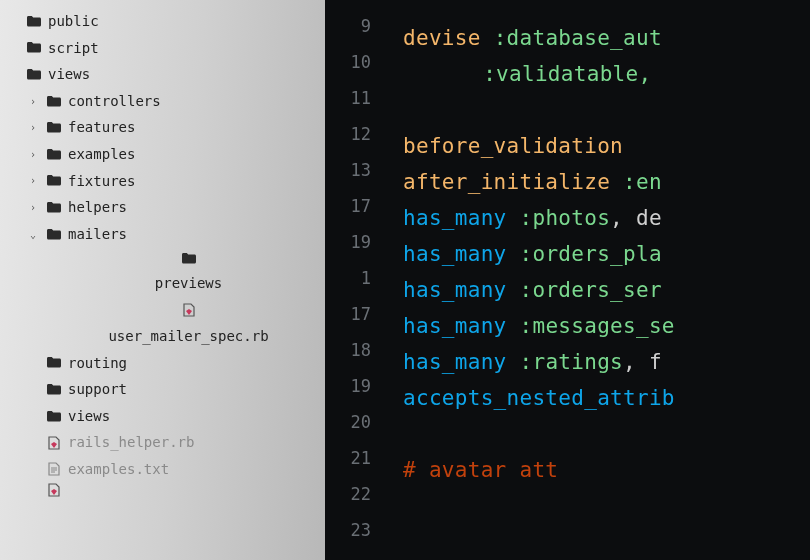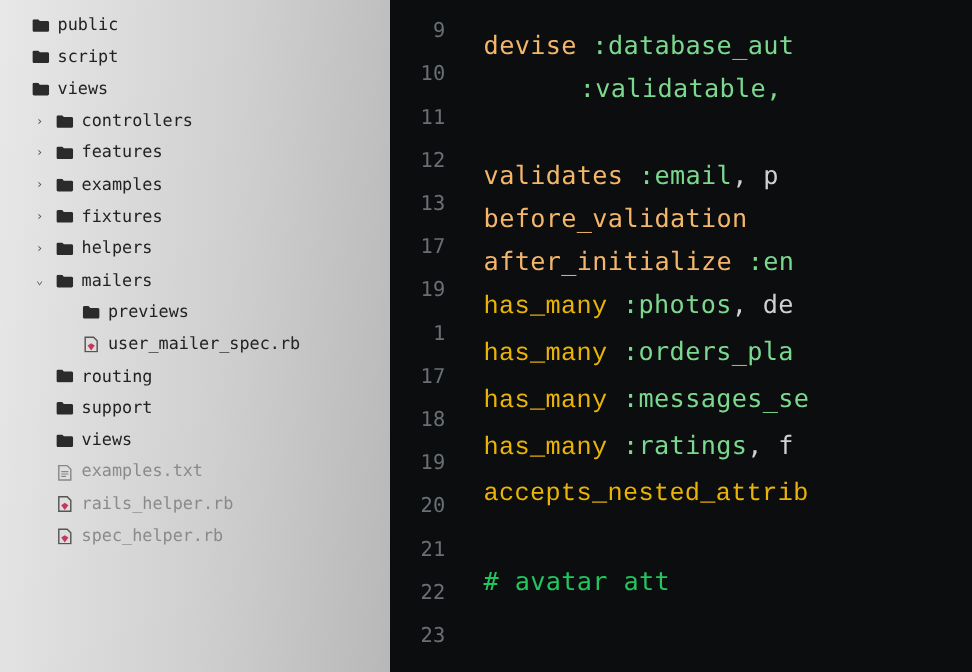--- a/index.html
+++ b/index.html
@@ -11,21 +11,21 @@
     .tree {
       width:325px;
       background:linear-gradient(95deg,#e8e8e8 0%,#d0d0d0 55%,#b8b8b8 100%);
       color:#222;
       font-size:14px;
       padding:8px 0 0 6px;
       line-height:1.9;
     }
     .row { display:flex; align-items:center; gap:6px; white-space:nowrap; cursor:pointer; }
     .depth-0{padding-left:4px;} .depth-1{padding-left:24px;}
-    .depth-2{padding-left:46px;}
+    .depth-2{padding-left:46px;flex-direction:column;}
     .chev{width:10px;display:inline-block;color:#555;font-size:10px;}
     .icon{width:16px;display:inline-flex;justify-content:center;}
     .label{color:#222;}
     .muted{color:#8a8a8a;}
 
     
     .editor { flex:1; display:flex; background:#0c0d0f; }
     .gutter {
       width:60px;
       color:#6a6f75;
@@ -39,25 +39,25 @@
       flex:1;
       padding:20px 0 0 18px;
       font-size:21px;
       line-height:36px;
       color:#e6e6e6;
       letter-spacing:0.3px;
       overflow:hidden;
       white-space:nowrap;
     }
     .indent{display:inline-block;width:1.6em;}
-    .kw{color:#eab308;font-family:Liberation Mono, monospace;}       
+    .kw{color:#0ea5e9;}       
     .kw2{color:#f4b66a;}      
     .sym{color:#7bd88f;}      
     .punct{color:#d0d0d0;}    
-    .cmnt{color:#22c55e;}     
+    .cmnt{color:#c2410c;}     
   </style>
 </head>
 <body>
 
 <div class="app">
 
   <div class="tree" id="tree-root">
       <div class="row depth-0">
         <span class="chev"></span>
         <span class="icon">
@@ -182,45 +182,44 @@
           <svg width="14" height="11" viewBox="0 0 14 11">
             <path fill="#2b2b2b" d="M0 1.5C0 .7.6 0 1.4 0h3.4l1.4 1.6h6.4c.8 0 1.4.7 1.4 1.5V9c0 .8-.6 1.5-1.4 1.5H1.4C.6 10.5 0 9.8 0 9V1.5z"></path>
           </svg>
         </span>
         <span class="label">views</span>
       </div>
       <div class="row depth-1">
         <span class="chev"></span>
         <span class="icon">
           <svg width="12" height="14" viewBox="0 0 12 14">
+            <path fill="none" stroke="#555" stroke-width="1.2" d="M1 1h7l3 3v9H1z"></path>
+            <path fill="#c6385b" d="M6 6l3 2-3 4-3-4z"></path>
+          </svg>
+        </span>
+        <span class="label muted">rails_helper.rb</span>
+      </div>
+      <div class="row depth-1">
+        <span class="chev"></span>
+        <span class="icon">
+          <svg width="12" height="14" viewBox="0 0 12 14">
             <path fill="none" stroke="#888" stroke-width="1.2" d="M1 1h7l3 3v9H1z"></path>
             <path stroke="#888" d="M3 6h6M3 8h6M3 10h4"></path>
           </svg>
         </span>
         <span class="label muted">examples.txt</span>
       </div>
       <div class="row depth-1">
         <span class="chev"></span>
         <span class="icon">
           <svg width="12" height="14" viewBox="0 0 12 14">
             <path fill="none" stroke="#555" stroke-width="1.2" d="M1 1h7l3 3v9H1z"></path>
             <path fill="#c6385b" d="M6 6l3 2-3 4-3-4z"></path>
           </svg>
         </span>
-        <span class="label muted">rails_helper.rb</span>
-      </div>
-      <div class="row depth-1">
-        <span class="chev"></span>
-        <span class="icon">
-          <svg width="12" height="14" viewBox="0 0 12 14">
-            <path fill="none" stroke="#555" stroke-width="1.2" d="M1 1h7l3 3v9H1z"></path>
-            <path fill="#c6385b" d="M6 6l3 2-3 4-3-4z"></path>
-          </svg>
-        </span>
-        <span class="label muted">spec_helper.rb</span>
       </div>
     </div>
 
   <div class="editor">
     <div class="gutter" id="gutter-root">
         <div>9</div>
         <div>10</div>
         <div>11</div>
         <div>12</div>
         <div>13</div>
@@ -232,25 +231,25 @@
         <div>19</div>
         <div>20</div>
         <div>21</div>
         <div>22</div>
         <div>23</div>
       </div>
     <div class="code" id="code-root">
         <div><span class="kw2">devise</span><span class="punct"> </span><span class="sym">:database_aut</span></div>
         <div><span class="indent"></span><span class="indent"></span><span class="punct">    </span><span class="sym">:validatable,</span></div>
         <div>&nbsp;</div>
-        <div><span class="kw2">validates</span><span class="punct"> </span><span class="sym">:email</span><span class="punct">, p</span></div>
         <div><span class="kw2">before_validation</span><span class="punct"> </span></div>
         <div><span class="kw2">after_initialize</span><span class="punct"> </span><span class="sym">:en</span></div>
         <div><span class="kw">has_many</span><span class="punct"> </span><span class="sym">:photos</span><span class="punct">, de</span></div>
         <div><span class="kw">has_many</span><span class="punct"> </span><span class="sym">:orders_pla</span></div>
+        <div><span class="kw">has_many</span><span class="punct"> </span><span class="sym">:orders_ser</span></div>
         <div><span class="kw">has_many</span><span class="punct"> </span><span class="sym">:messages_se</span></div>
         <div><span class="kw">has_many</span><span class="punct"> </span><span class="sym">:ratings</span><span class="punct">, f</span></div>
         <div><span class="kw">accepts_nested_attrib</span></div>
         <div>&nbsp;</div>
         <div><span class="cmnt"># avatar att</span></div>
       </div>
   </div>
 </div>
 
 </body></html>

